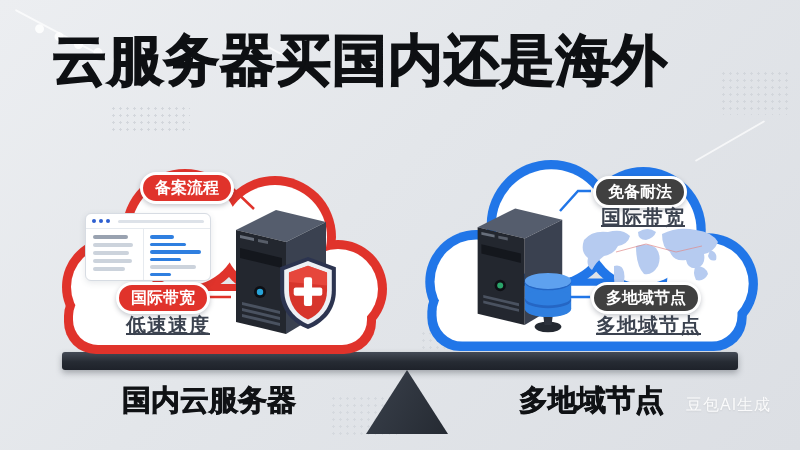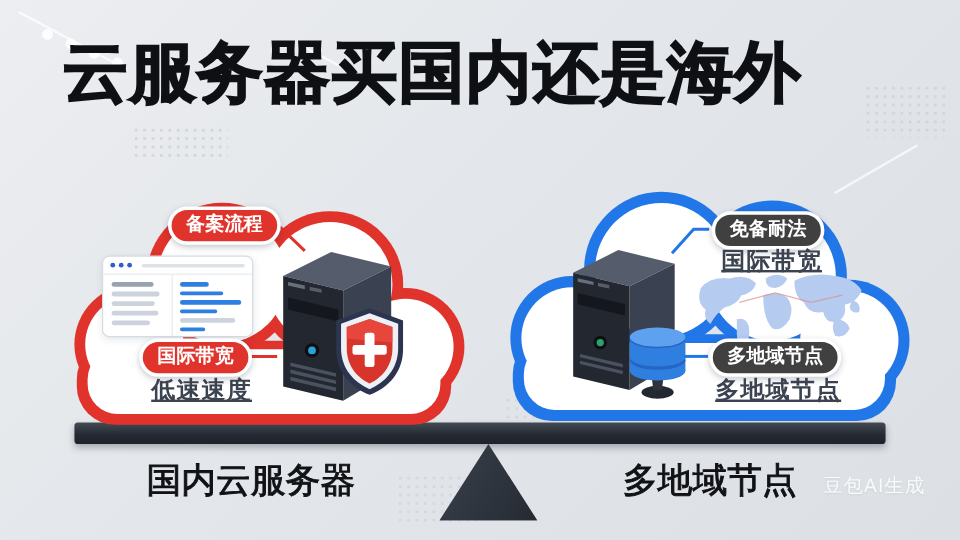--- a/index.html
+++ b/index.html
@@ -27,21 +27,21 @@
     position:absolute;left:62px;top:352px;width:676px;height:18px;border-radius:3px;
     background:linear-gradient(#444b56,#262b33 55%,#1e222a);
     box-shadow:0 3px 6px rgba(40,45,55,.35);
   }
   .fulcrum{
     position:absolute;left:366px;top:370px;width:82px;height:64px;
     background:linear-gradient(120deg,#3a414c,#252a32);
     clip-path:polygon(50% 0,100% 100%,0 100%);
   }
   .footer-label{
-    position:absolute;top:381px;font-size:29px;font-weight:400;color:#101215;
+    position:absolute;top:381px;font-size:29px;font-weight:700;color:#101215;
     -webkit-text-stroke:.8px #101215;white-space:nowrap;
   }
   #label-left{left:122px;}
   #label-right{left:519px;}
   .watermark{
     position:absolute;left:686px;top:395px;font-size:16px;font-weight:400;
     color:rgba(255,255,255,.88);letter-spacing:1px;text-shadow:0 1px 2px rgba(0,0,0,.08);
   }
   
   .cloud{position:absolute;z-index:2;}

